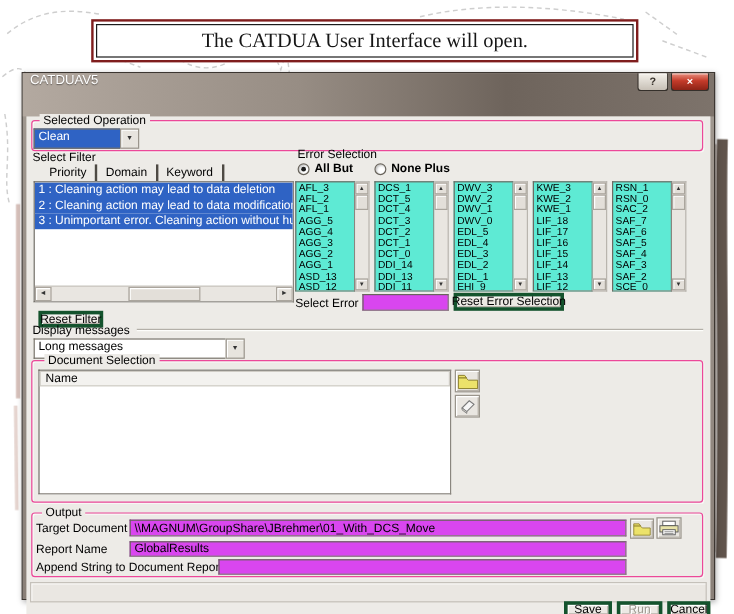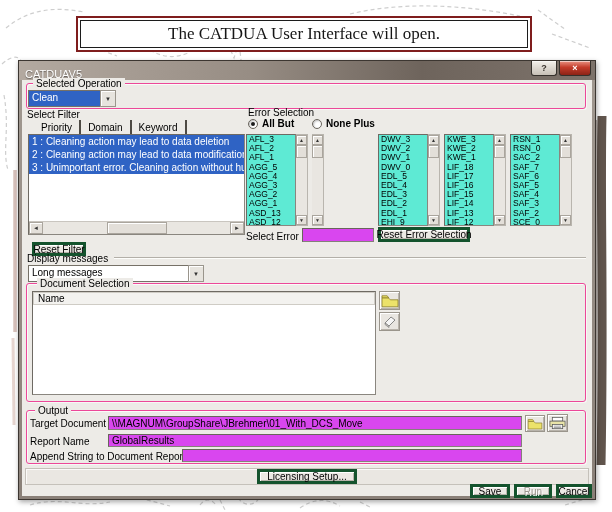--- a/index.html
+++ b/index.html
@@ -13,23 +13,23 @@
   .banner { position:absolute; left:76px; top:16px; width:456px; height:36px;
             background:#fff; border:2px solid #7f1d1d; padding:2px; z-index:2; }
   .banner-inner { width:100%; height:100%; border:1px solid #1c1c1c;
             display:flex; align-items:center; justify-content:center;
             font-family:"Liberation Serif", serif; font-size:17px; color:#161616; }
 
   
   .win { position:absolute; left:18px; top:60px; width:578px; height:440px;
          border:1px solid #3c3631; background:linear-gradient(180deg,#a19991,#8a8078);
          padding:0 3px 3px 3px; z-index:3; box-shadow:1px 2px 5px rgba(0,0,0,.35); }
-  .titlebar { height:19px; margin:0 -3px; position:relative;
+  .titlebar { height:36px; margin:0 -3px; position:relative;
          background:linear-gradient(90deg,#b3a9a0 0%, #978d84 40%, #6e645c 70%, #7d736b 100%);
-         display:flex; align-items:flex-end; }
+         display:flex; align-items:flex-start; }
   .title { color:#fff; font-size:11px; padding-left:6px; text-shadow:0 1px 1px rgba(0,0,0,.45); }
   .tbtns { position:absolute; right:4px; top:0; display:flex; gap:2px; }
   .tbtn { height:15px; border:1px solid #35302b; border-top:none;
           border-radius:0 0 3px 3px; display:flex; align-items:center; justify-content:center;
           font-size:9px; box-shadow:inset 0 1px 0 rgba(255,255,255,.55); cursor:default; }
   .tbtn.help { width:26px; background:linear-gradient(#f4f1eb,#c7c0b6); color:#3a342e; font-weight:bold; }
   .tbtn.close { width:32px; background:linear-gradient(#ea9383,#c43b2a 45%,#8c2316); color:#fff; font-weight:bold; }
 
   .client { position:relative; width:570px; height:416px; background:#edebe7; font-size:10px; color:#000; }
 
@@ -224,20 +224,32 @@
           <div class="elist-item">ASD_12</div>
         </div>
       <div class="vscroll">
         <span class="vbtn">▲</span>
         <span class="vthumb"></span>
         <span class="vfill"></span>
         <span class="vbtn">▼</span>
       </div>
     </div>
     <div class="errlist-wrap" style="left:290px; top:54px;">
+      <div class="errlist">
+          <div class="elist-item">DCS_1</div>
+          <div class="elist-item">DCT_5</div>
+          <div class="elist-item">DCT_4</div>
+          <div class="elist-item">DCT_3</div>
+          <div class="elist-item">DCT_2</div>
+          <div class="elist-item">DCT_1</div>
+          <div class="elist-item">DCT_0</div>
+          <div class="elist-item">DDI_14</div>
+          <div class="elist-item">DDI_13</div>
+          <div class="elist-item">DDI_11</div>
+        </div>
       <div class="vscroll">
         <span class="vbtn">▲</span>
         <span class="vthumb"></span>
         <span class="vfill"></span>
         <span class="vbtn">▼</span>
       </div>
     </div>
     <div class="errlist-wrap" style="left:356px; top:54px;">
       <div class="errlist">
           <div class="elist-item">DWV_3</div>
@@ -348,20 +360,19 @@
         <line x1="5" y1="10.3" x2="13" y2="10.3" stroke="#777" stroke-width="0.7"></line>
         <line x1="5" y1="11.8" x2="13" y2="11.8" stroke="#777" stroke-width="0.7"></line>
       </svg>
     </div>
     <span class="lbl" style="left:8px; top:356px;">Report Name</span>
     <input class="tinput" style="left: 86px; top: 354px; width: 414px; height: 13px;" value="GlobalResults">
     <span class="lbl" style="left:8px; top:371px;">Append String to Document Report</span>
     <input class="tinput" style="left: 160px; top: 369px; width: 340px; height: 13px;" value="">
 
     <div class="licband" style="left:3px; top:388px; width:564px; height:17px;"></div>
-    <div class="btn" style="left:235px; top:389px; width:100px; height:15px;">Licensing Setup...</div>
 
     <div class="btn" style="left:448px; top:404px; width:40px; height:14px;">Save</div>
     <div class="btn disabled" style="left:492px; top:404px; width:38px; height:14px;">Run</div>
     <div class="btn" style="left:534px; top:404px; width:36px; height:14px;">Cancel</div>
 
   </div>
 </div>
 
 </body></html>

